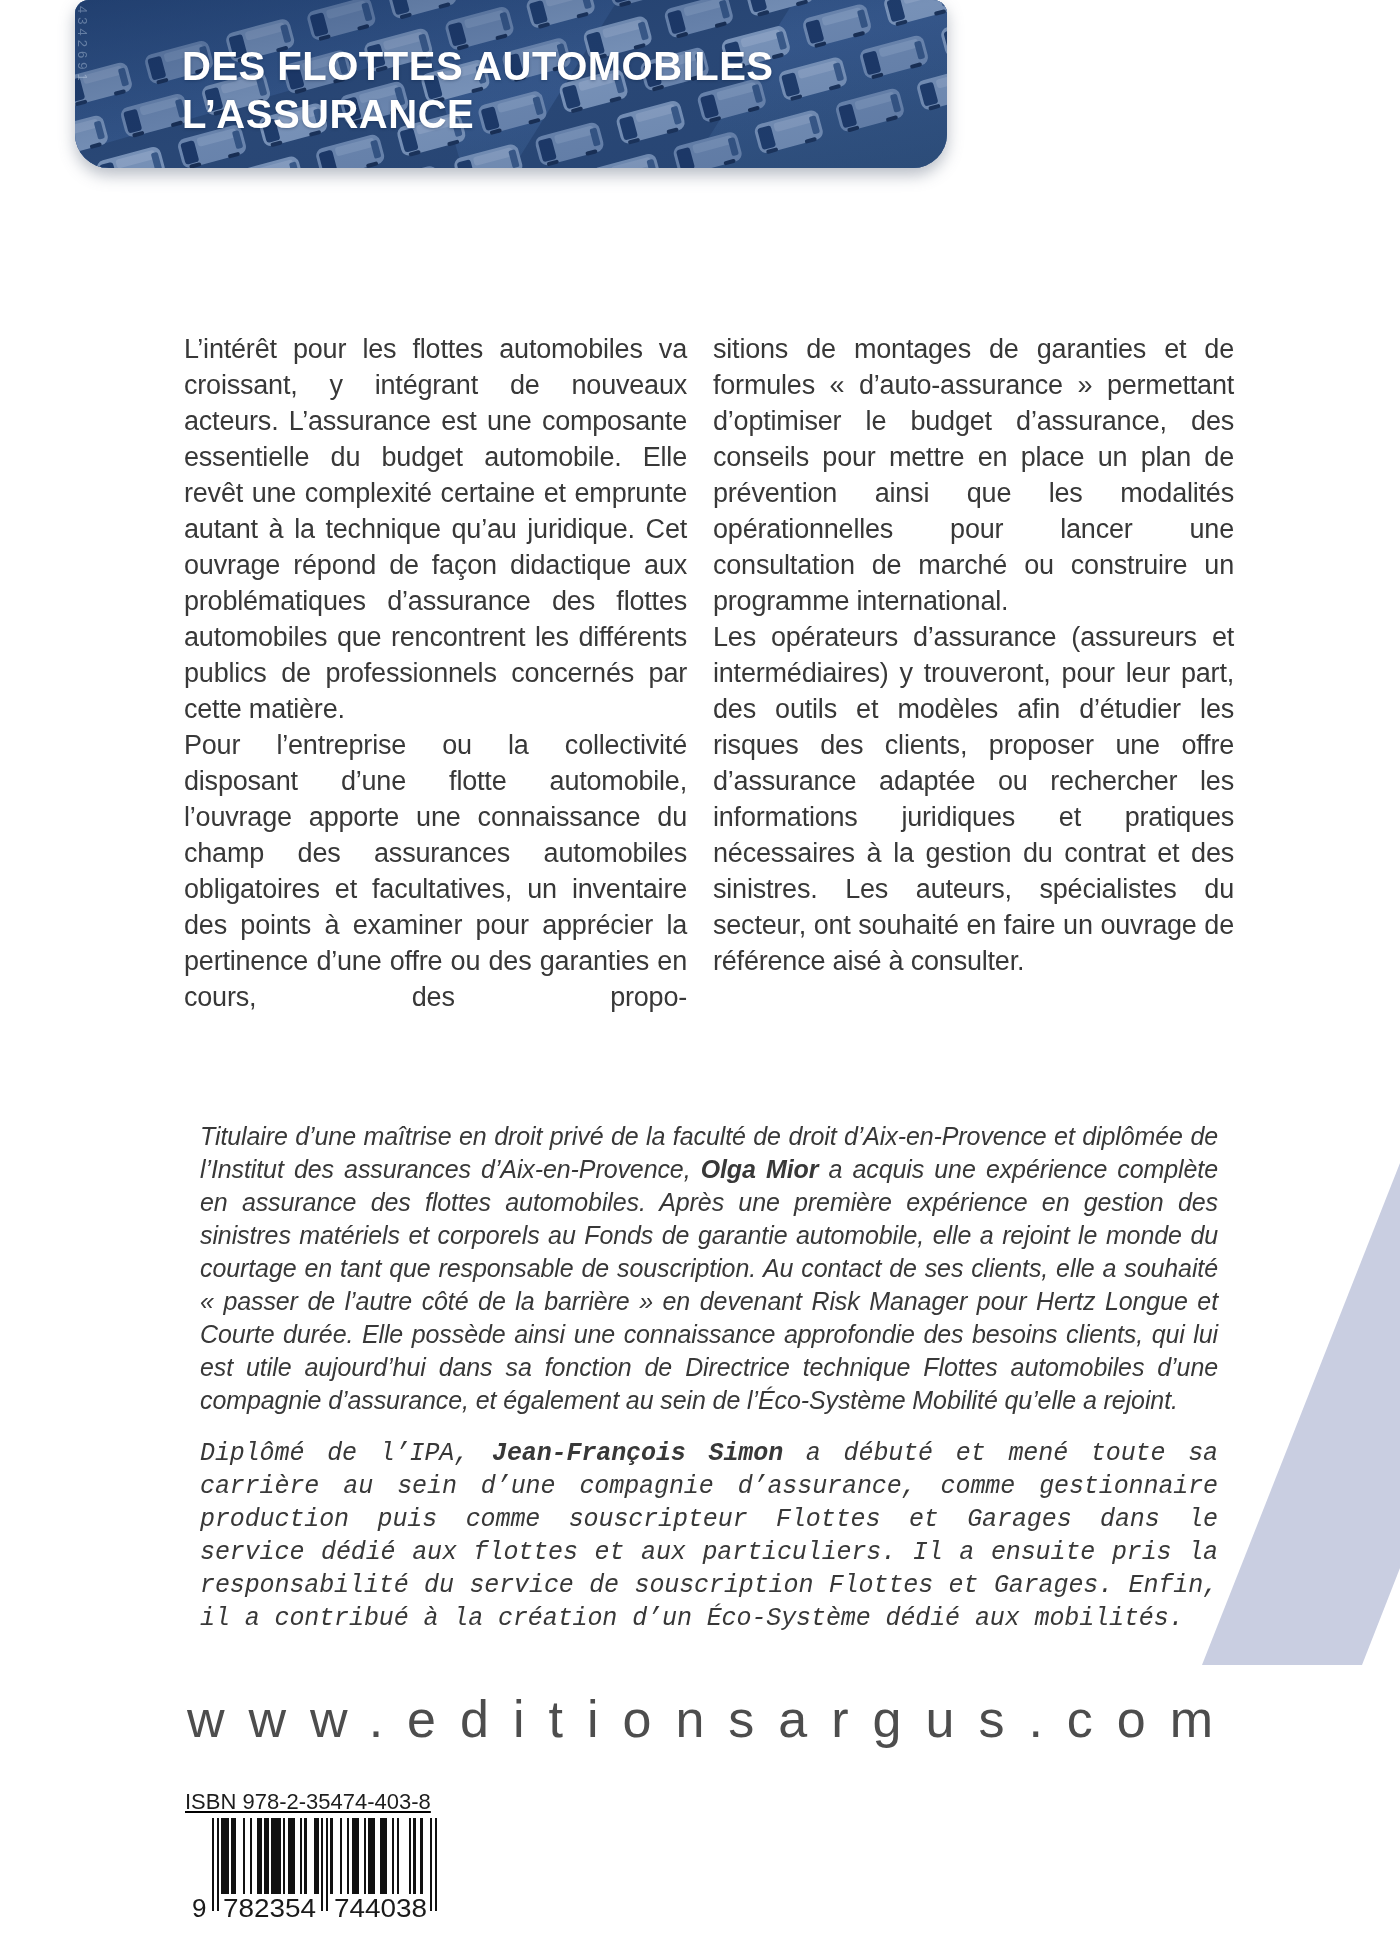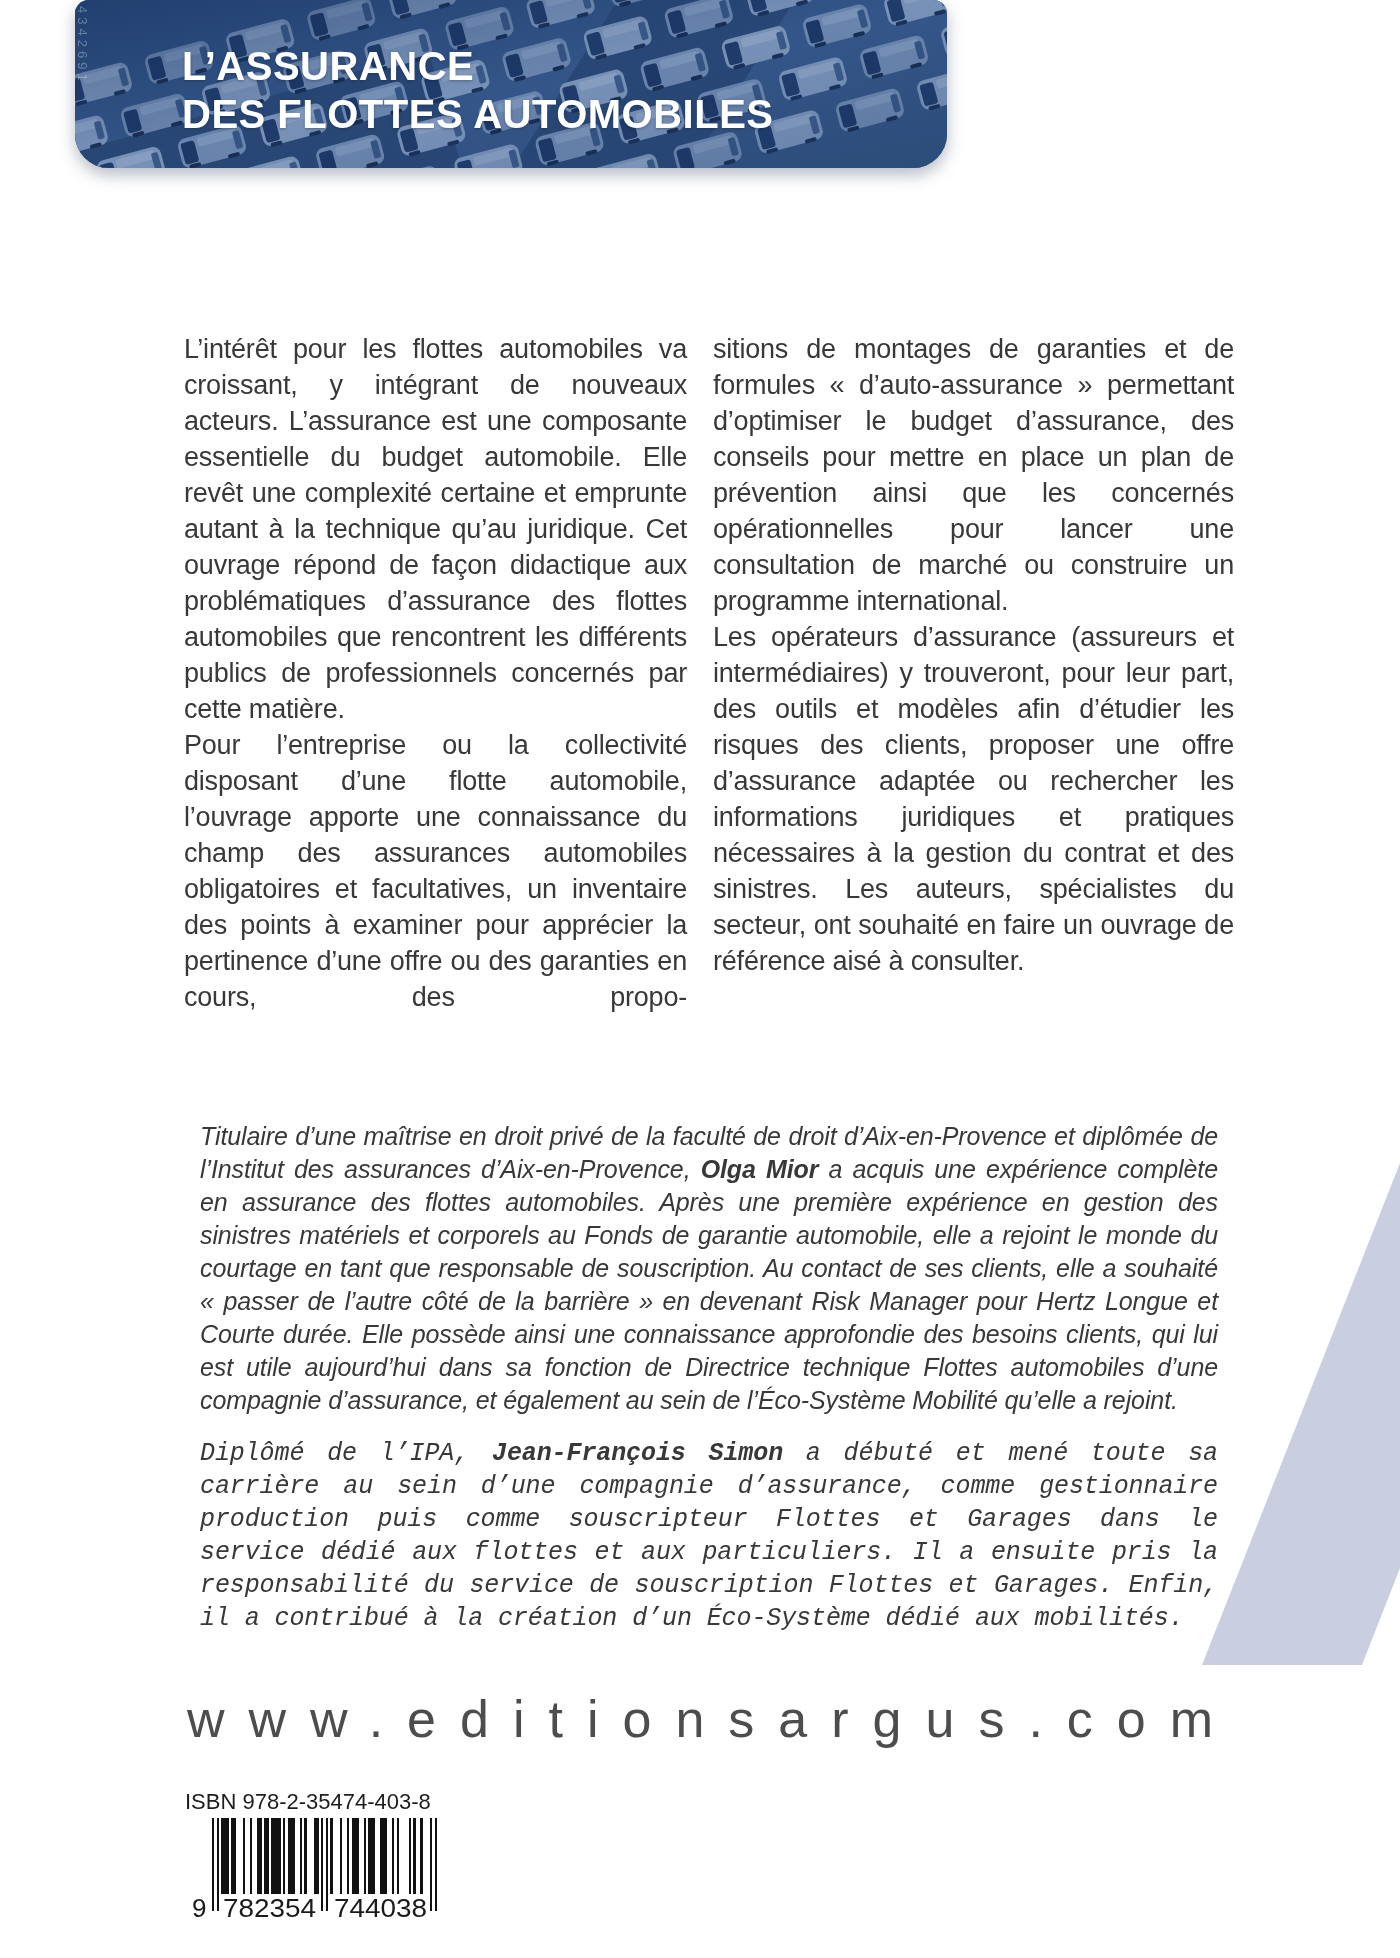--- a/index.html
+++ b/index.html
@@ -53,21 +53,21 @@
 
   
   .website{
     position:absolute;left:12px;top:1688px;width:1400px;z-index:1;
     text-align:center;color:#4d4d4d;
     font-weight:300;font-size:52px;line-height:62px;letter-spacing:24px;
     white-space:nowrap;
   }
 
   
-  .isbn-block{position:absolute;left:185px;top:1790px;z-index:1;}
+  .isbn-block{position:absolute;left:185px;top:1790px;z-index:1;text-decoration:underline;}
   .isbn-label{
     color:#1d1d1d;font-size:22px;line-height:24px;letter-spacing:0;
     margin:0 0 2px 0;
   }
   .barcode{display:block;margin-left:1px;}
   .bc-digit{font-family:"Liberation Sans","DejaVu Sans",sans-serif;font-size:26px;fill:#1a1a1a;}
 </style>
 </head>
 <body>
 
@@ -197,36 +197,36 @@
           <use href="#vanB" x="911" y="187"></use>
           <use href="#vanA" x="995" y="187"></use>
         </g>
 
       <rect width="872" height="168" fill="url(#tintGrad)"></rect>
     </svg>
 
     <div class="watermark">4342691</div>
 
     <div class="title">
+      <div>DES FLOTTES AUTOMOBILES</div>
       <div>L’ASSURANCE</div>
-      <div>DES FLOTTES AUTOMOBILES</div>
     </div>
   </div>
 
   <svg class="accent" viewBox="0 0 200 566">
     <polygon points="200,63 2,565 162,565 200,468" fill="#c9cee1"></polygon>
   </svg>
 
   <div class="cols">
     <div class="col col1">
       <p>L’intérêt pour les flottes automobiles va croissant, y intégrant de nouveaux acteurs. L’assurance est une composante essentielle du budget automobile. Elle revêt une complexité certaine et emprunte autant à la technique qu’au juridique. Cet ouvrage répond de façon didactique aux problématiques d’assurance des flottes automobiles que rencontrent les différents publics de professionnels concernés par cette matière.</p>
       <p class="jl">Pour l’entreprise ou la collectivité disposant d’une flotte automobile, l’ouvrage apporte une connaissance du champ des assurances automobiles obligatoires et facultatives, un inventaire des points à examiner pour apprécier la pertinence d’une offre ou des garanties en cours, des propo-</p>
     </div>
     <div class="col col2">
-      <p>sitions de montages de garanties et de formules « d’auto-assurance » permettant d’optimiser le budget d’assurance, des conseils pour mettre en place un plan de prévention ainsi que les concernés opérationnelles pour lancer une consultation de marché ou construire un programme international.</p>
+      <p>sitions de montages de garanties et de formules « d’auto-assurance » permettant d’optimiser le budget d’assurance, des conseils pour mettre en place un plan de prévention ainsi que les modalités opérationnelles pour lancer une consultation de marché ou construire un programme international.</p>
       <p>Les opérateurs d’assurance (assureurs et intermédiaires) y trouveront, pour leur part, des outils et modèles afin d’étudier les risques des clients, proposer une offre d’assurance adaptée ou rechercher les informations juridiques et pratiques nécessaires à la gestion du contrat et des sinistres. Les auteurs, spécialistes du secteur, ont souhaité en faire un ouvrage de référence aisé à consulter.</p>
     </div>
   </div>
 
   <div class="bios">
     <p class="bio"><span>Titulaire d’une maîtrise en droit privé de la faculté de droit d’Aix-en-Provence et diplômée de l’Institut des assurances d’Aix-en-Provence, </span><b class="bname">Olga Mior</b><span> a acquis une expérience complète en assurance des flottes automobiles. Après une première expérience en gestion des sinistres matériels et corporels au Fonds de garantie automobile, elle a rejoint le monde du courtage en tant que responsable de souscription. Au contact de ses clients, elle a souhaité « passer de l’autre côté de la barrière » en devenant Risk Manager pour Hertz Longue et Courte durée. Elle possède ainsi une connaissance approfondie des besoins clients, qui lui est utile aujourd’hui dans sa fonction de Directrice technique Flottes automobiles d’une compagnie d’assurance, et également au sein de l’Éco-Système Mobilité qu’elle a rejoint.</span></p>
     <p class="bio"><span>Diplômé de l’IPA, </span><b class="bname">Jean-François Simon</b><span> a débuté et mené toute sa carrière au sein d’une compagnie d’assurance, comme gestionnaire production puis comme souscripteur Flottes et Garages dans le service dédié aux flottes et aux particuliers. Il a ensuite pris la responsabilité du service de souscription Flottes et Garages. Enfin, il a contribué à la création d’un Éco-Système dédié aux mobilités.</span></p>
   </div>
 
   <div class="website">www.editionsargus.com</div>

